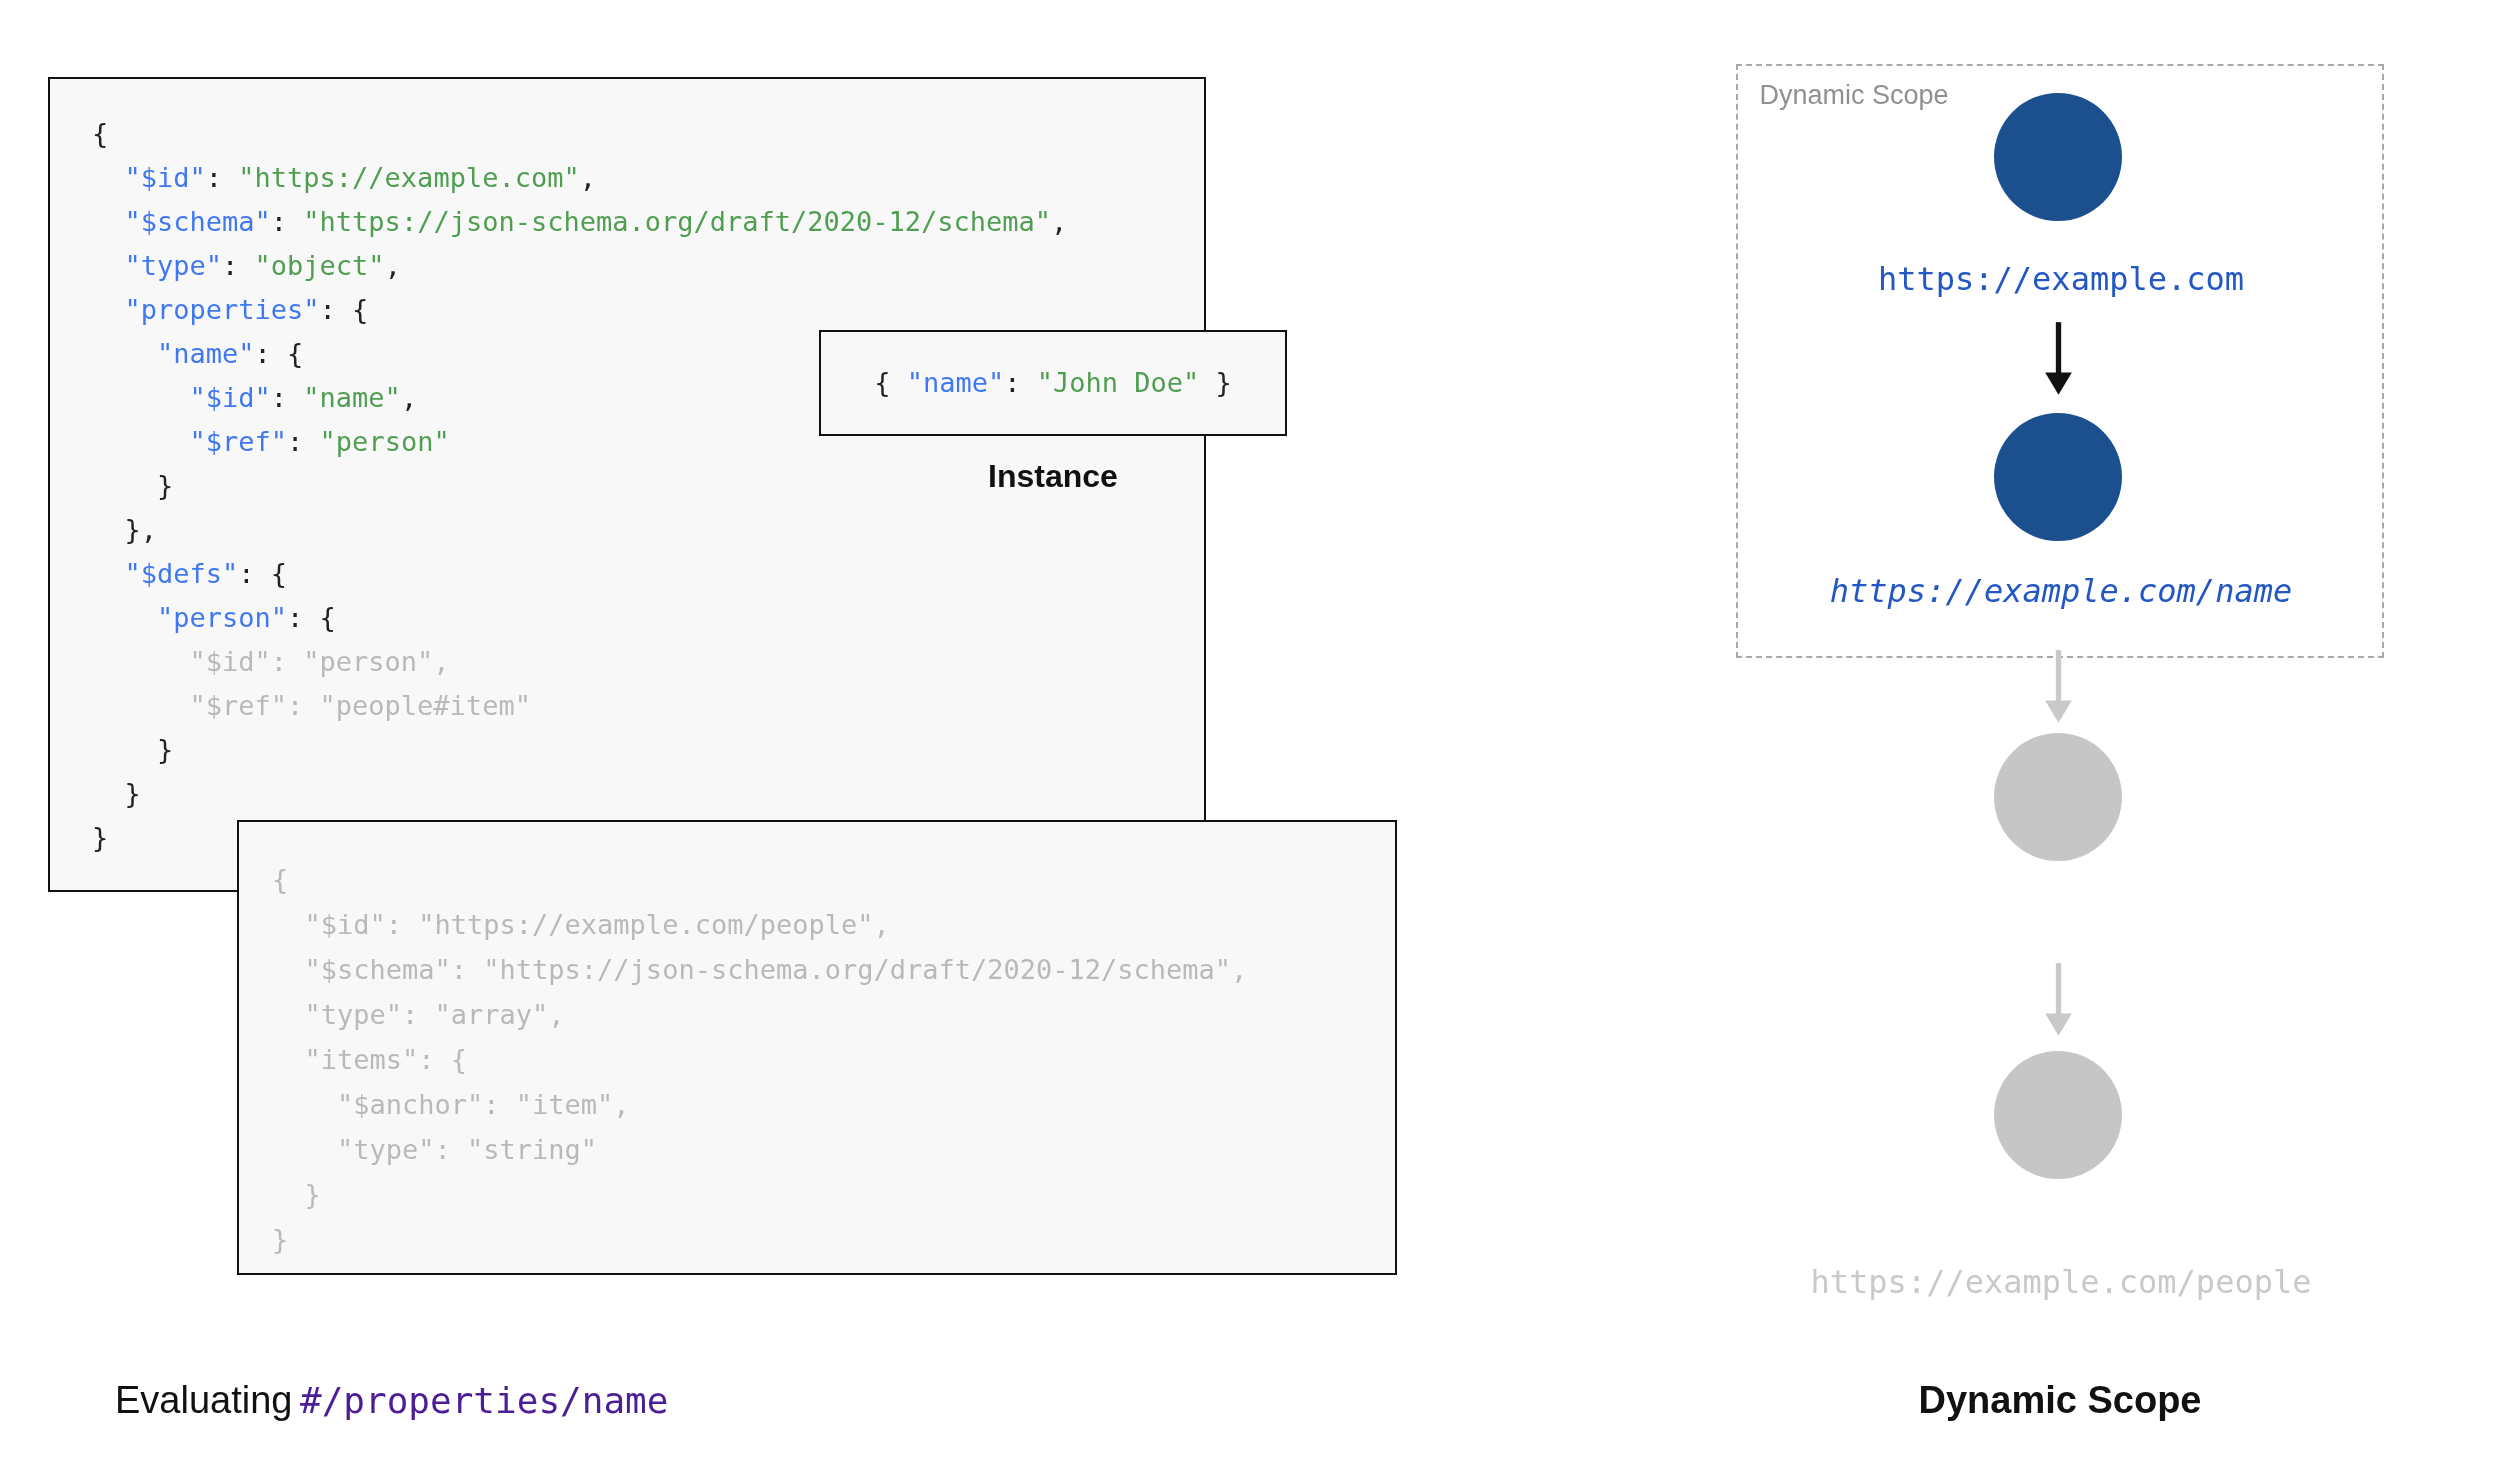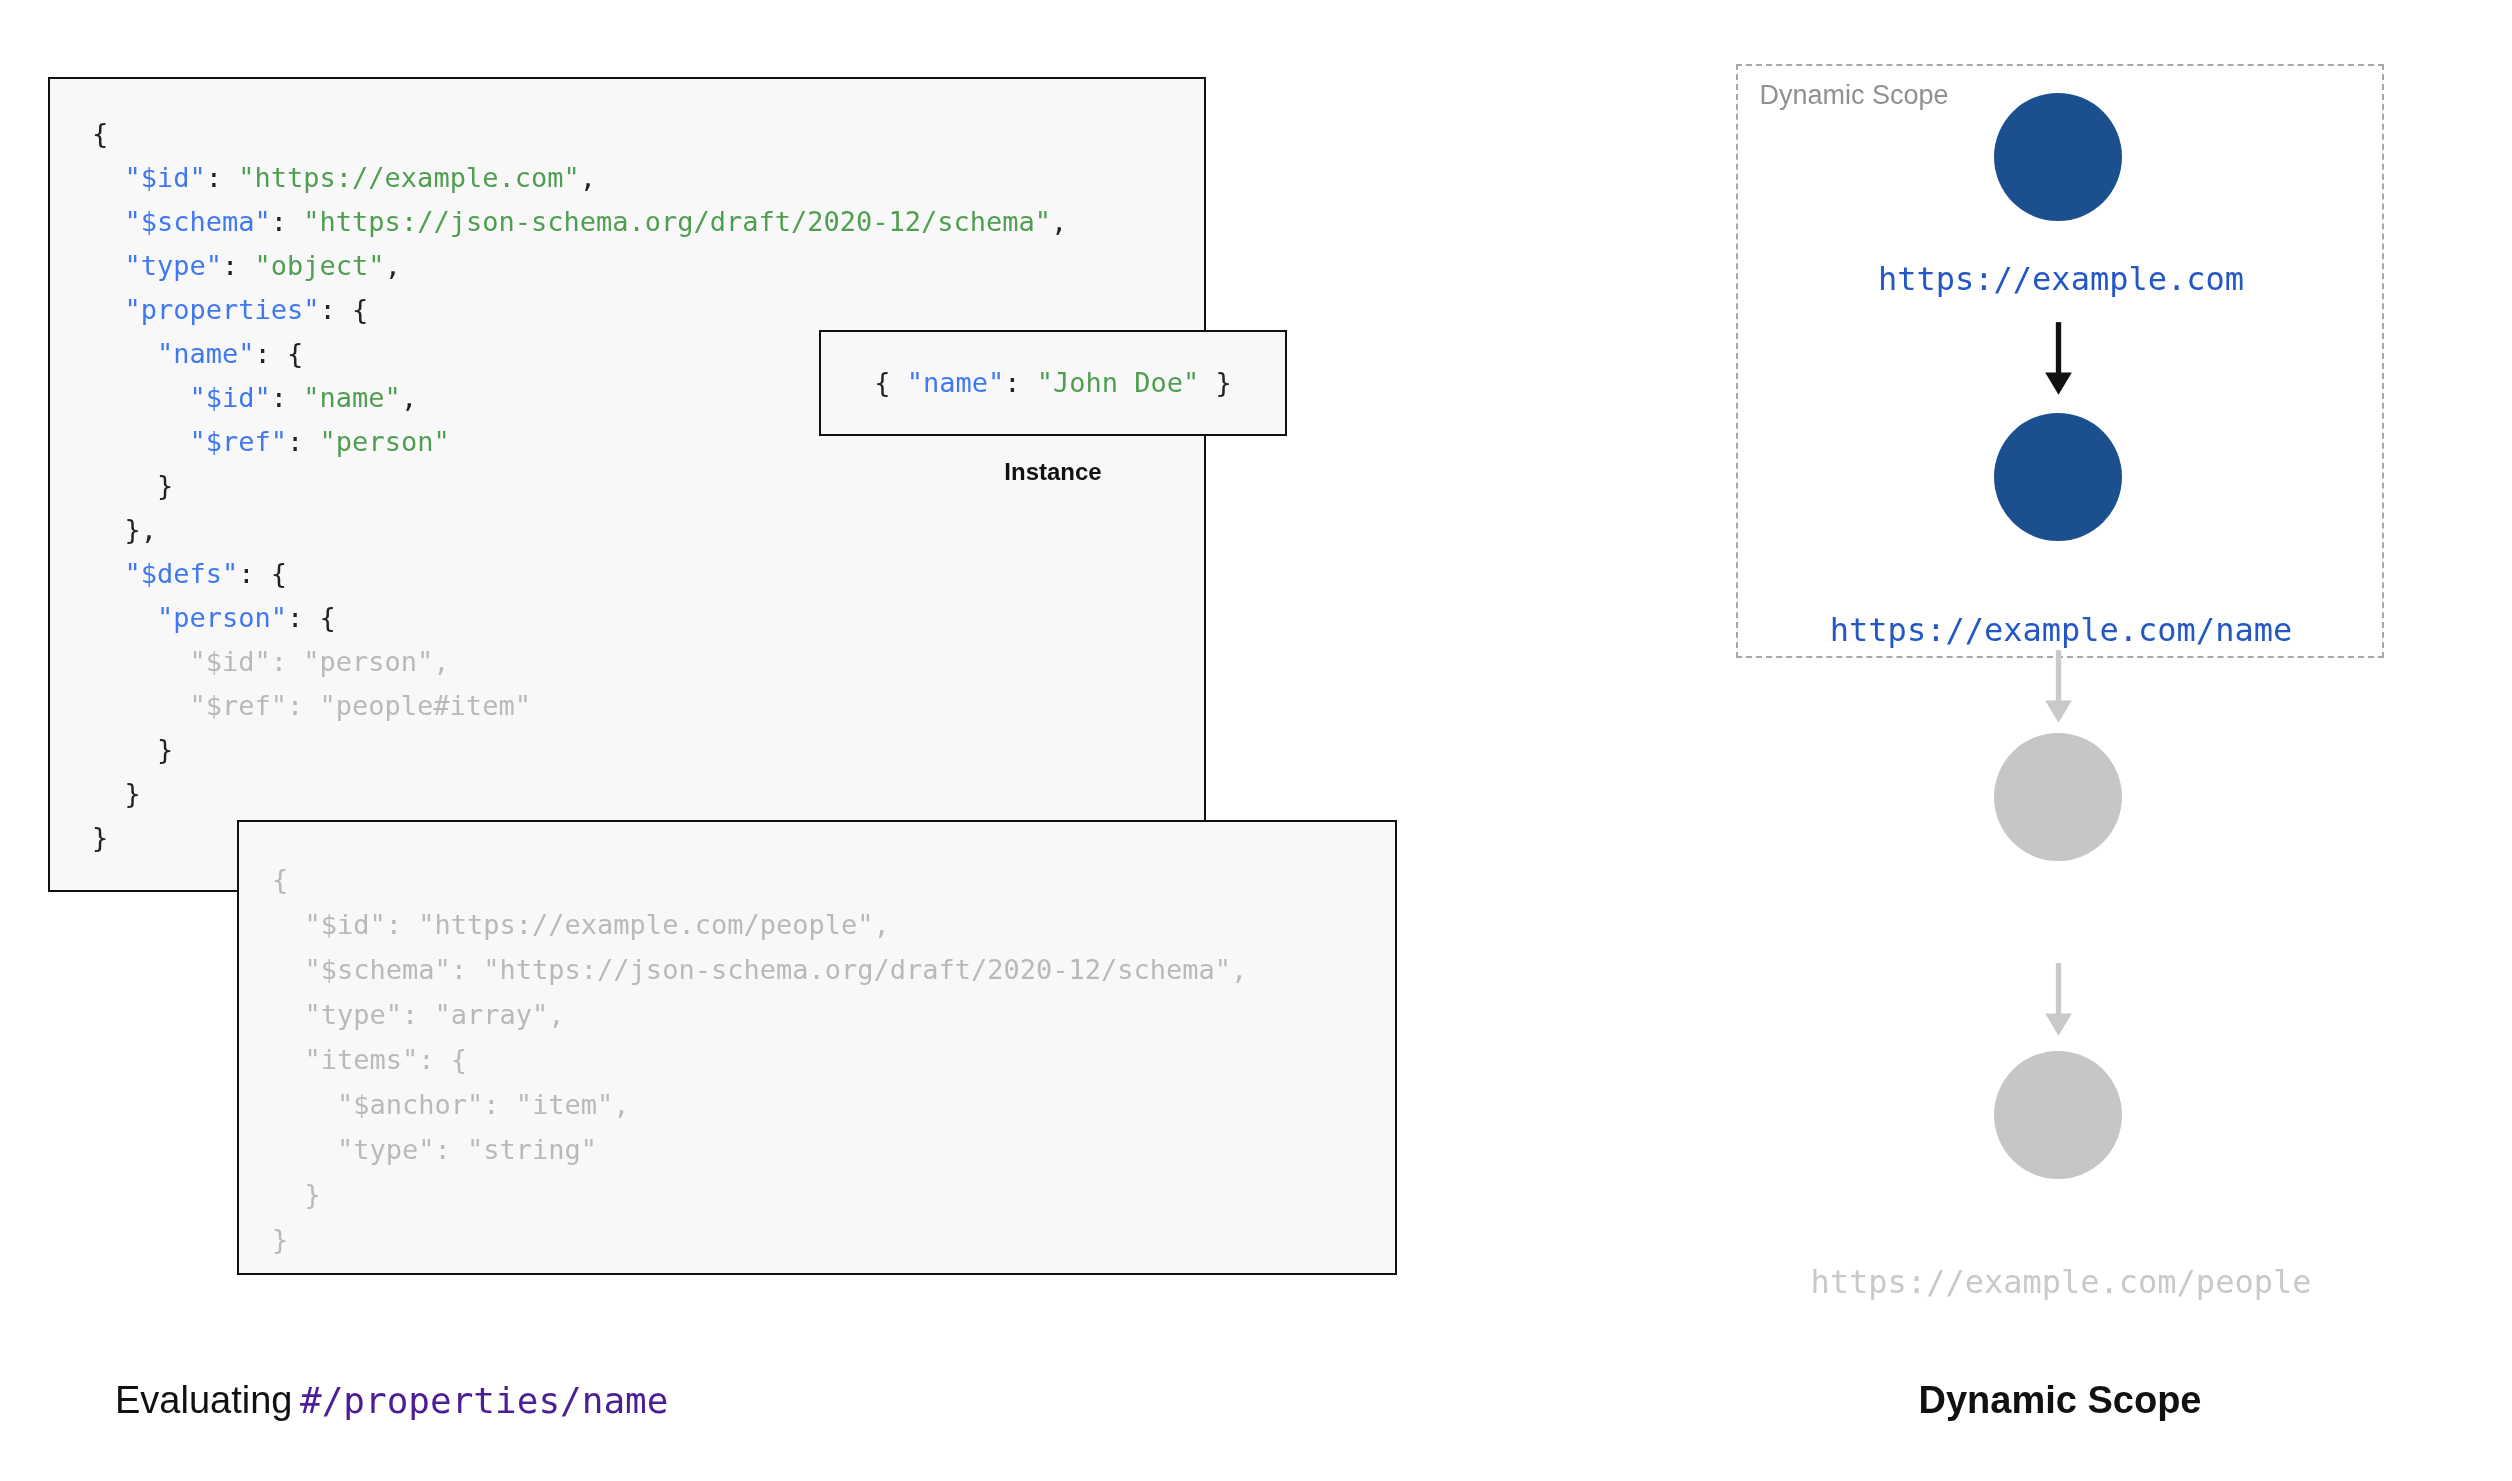--- a/index.html
+++ b/index.html
@@ -31,21 +31,21 @@
   .people-box pre.code { padding:35px 0 0 33px; line-height:45px; }
   .instance-box pre.code { line-height:32px; }
 
   .tok-p { color:var(--punct-black, #222222); }
   .tok-k { color:var(--key-blue, #4078f2); }
   .tok-s { color:var(--string-green, #4f9e51); }
   .tok-g { color:var(--faded-gray, #b9b9b9); }
 
   .instance-label {
     position:absolute; left:819px; top:458px; width:468px; z-index:3;
-    text-align:center; font-weight:bold; font-size:24px; color:#111111;
+    text-align:center; font-weight:bold; font-size:32px; color:#111111;
   }
 
   .caption-left {
     position:absolute; left:115px; top:1379px; z-index:4; white-space:nowrap;
   }
   .caption-left .cap-bold { font-weight:normal; font-size:38px; color:#111111; }
   .caption-left .cap-mono {
     font-family:"DejaVu Sans Mono", monospace; font-size:36px; color:#4c1d95;
     margin-left:7.5px;
   }
@@ -68,21 +68,21 @@
   .node-circle.inactive { background:var(--inactive-gray, #c6c6c6); }
   .c1 { top:93px; } .c2 { top:413px; } .c3 { top:733px; } .c4 { top:1051px; }
 
   .node-url {
     position:absolute; left:1737px; width:648px; text-align:center;
     font-family:"DejaVu Sans Mono", monospace; font-size:32px; z-index:2;
     white-space:nowrap;
   }
   .node-url.active   { color:var(--url-blue, #2257c4); }
   .node-url.inactive { color:var(--inactive-text, #c9c9c9); }
-  .u1 { top:260px; } .u2 { top:611px; } .u3 { top:899px; } .u4 { top:1218px;margin-top:45px; }
+  .u1 { top:260px; } .u2 { top:572px;font-style:italic; } .u3 { top:899px; } .u4 { top:1218px;margin-top:45px; }
 
   .arrow { position:absolute; left:2029px; z-index:3; }
   .arrow.black { color:#111111; }
   .arrow.gray  { color:var(--inactive-text, #c9c9c9); }
   .a1 { top:320px; } .a2 { top:648px; } .a3 { top:961px; }
 
   .caption-right {
     position:absolute; left:1736px; top:1379px; width:648px; text-align:center;
     font-weight:bold; font-size:38px; color:#111111; z-index:4;
   }

